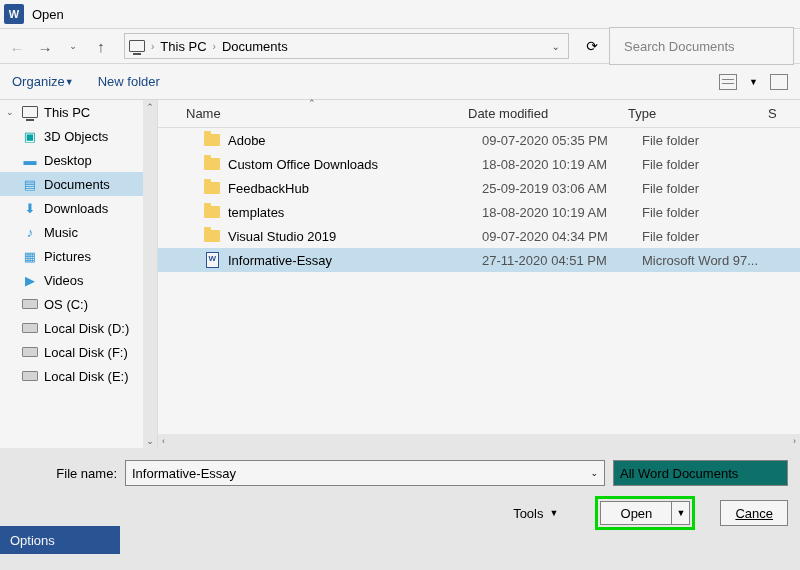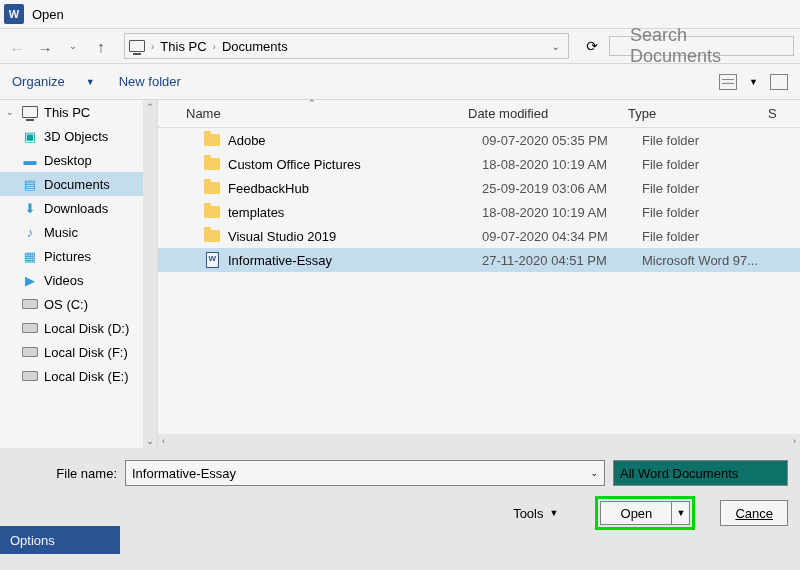--- a/index.html
+++ b/index.html
@@ -9,25 +9,25 @@
 .word-icon { width: 20px; height: 20px; background: #2b579a; color: #fff; display: flex; align-items: center; justify-content: center; font-size: 11px; font-weight: bold; border-radius: 2px; margin-right: 8px; }
 .titlebar .title { font-size: 13px; }
 
 .navbar { height: 36px; background: #fff; border-top: 1px solid #e0e0e0; border-bottom: 1px solid #e0e0e0; display: flex; align-items: center; padding: 0 6px; gap: 6px; }
 .nav-arrow { width: 22px; height: 22px; display: flex; align-items: center; justify-content: center; color: #555; font-size: 15px; }
 .nav-arrow.disabled { color: #bbb; }
 .breadcrumb { flex: 1; display: flex; align-items: center; border: 1px solid #ccc; height: 26px; padding: 0 4px; margin: 0 6px; font-size: 13px; gap: 6px; background: #fff; }
 .breadcrumb .sep { color: #888; font-size: 10px; }
 .breadcrumb-dropdown { color: #555; font-size: 10px; margin-left: auto; padding: 0 4px; }
 .refresh-btn { width: 22px; height: 22px; display: flex; align-items: center; justify-content: center; font-size: 14px; }
-.searchbox { width: 185px; height: 20px; border: 1px solid #ccc; padding: 0 20px; font-size: 18px; color: #888; display: flex; align-items: center; background: #fff; }
+.searchbox { width: 185px; height: 38px; border: 1px solid #ccc; padding: 0 14px; font-size: 13px; color: #888; display: flex; align-items: center; background: #fff; }
 
 .toolbar { height: 36px; background: #fff; display: flex; align-items: center; padding: 0 12px; gap: 24px; font-size: 13px; border-bottom: 1px solid #e0e0e0; }
 .toolbar .spacer { flex: 1; }
-.toolbar-btn { display: flex; align-items: center; gap: 21px; color: #1a4a8a; }
+.toolbar-btn { display: flex; align-items: center; gap: 0; color: #1a4a8a; }
 .toolbar-btn .caret { font-size: 9px; }
 .view-icons { display: flex; gap: 12px; align-items: center; }
 .view-icon { width: 18px; height: 16px; border: 1px solid #888; position: relative; }
 .view-icon.list::before, .view-icon.list::after { content: ""; position: absolute; left: 2px; right: 2px; height: 1px; background: #888; }
 .view-icon.list::before { top: 4px; } .view-icon.list::after { top: 8px; }
 
 .main { display: flex; height: 348px; background: #fff; }
 .sidebar { width: 158px; border-right: 1px solid #e5e5e5; overflow: hidden; position: relative; }
 .sidebar-scroll { position: absolute; right: 0; top: 0; width: 14px; height: 100%; background: #f0f0f0; display: flex; flex-direction: column; align-items: center; }
 .sidebar-scroll .up, .sidebar-scroll .down { font-size: 9px; color: #666; padding: 2px; }
@@ -230,21 +230,21 @@
             <span>Adobe</span>
           </span>
           <span class="cell-date">09-07-2020 05:35 PM</span>
           <span class="cell-type">File folder</span>
         </div>
         <div class="filerow">
           <span class="cell-name">
             <span class="ico">
               <span class="ico-folder"></span>
             </span>
-            <span>Custom Office Pictures</span>
+            <span>Custom Office Downloads</span>
           </span>
           <span class="cell-date">18-08-2020 10:19 AM</span>
           <span class="cell-type">File folder</span>
         </div>
         <div class="filerow">
           <span class="cell-name">
             <span class="ico">
               <span class="ico-folder"></span>
             </span>
             <span>FeedbackHub</span>

